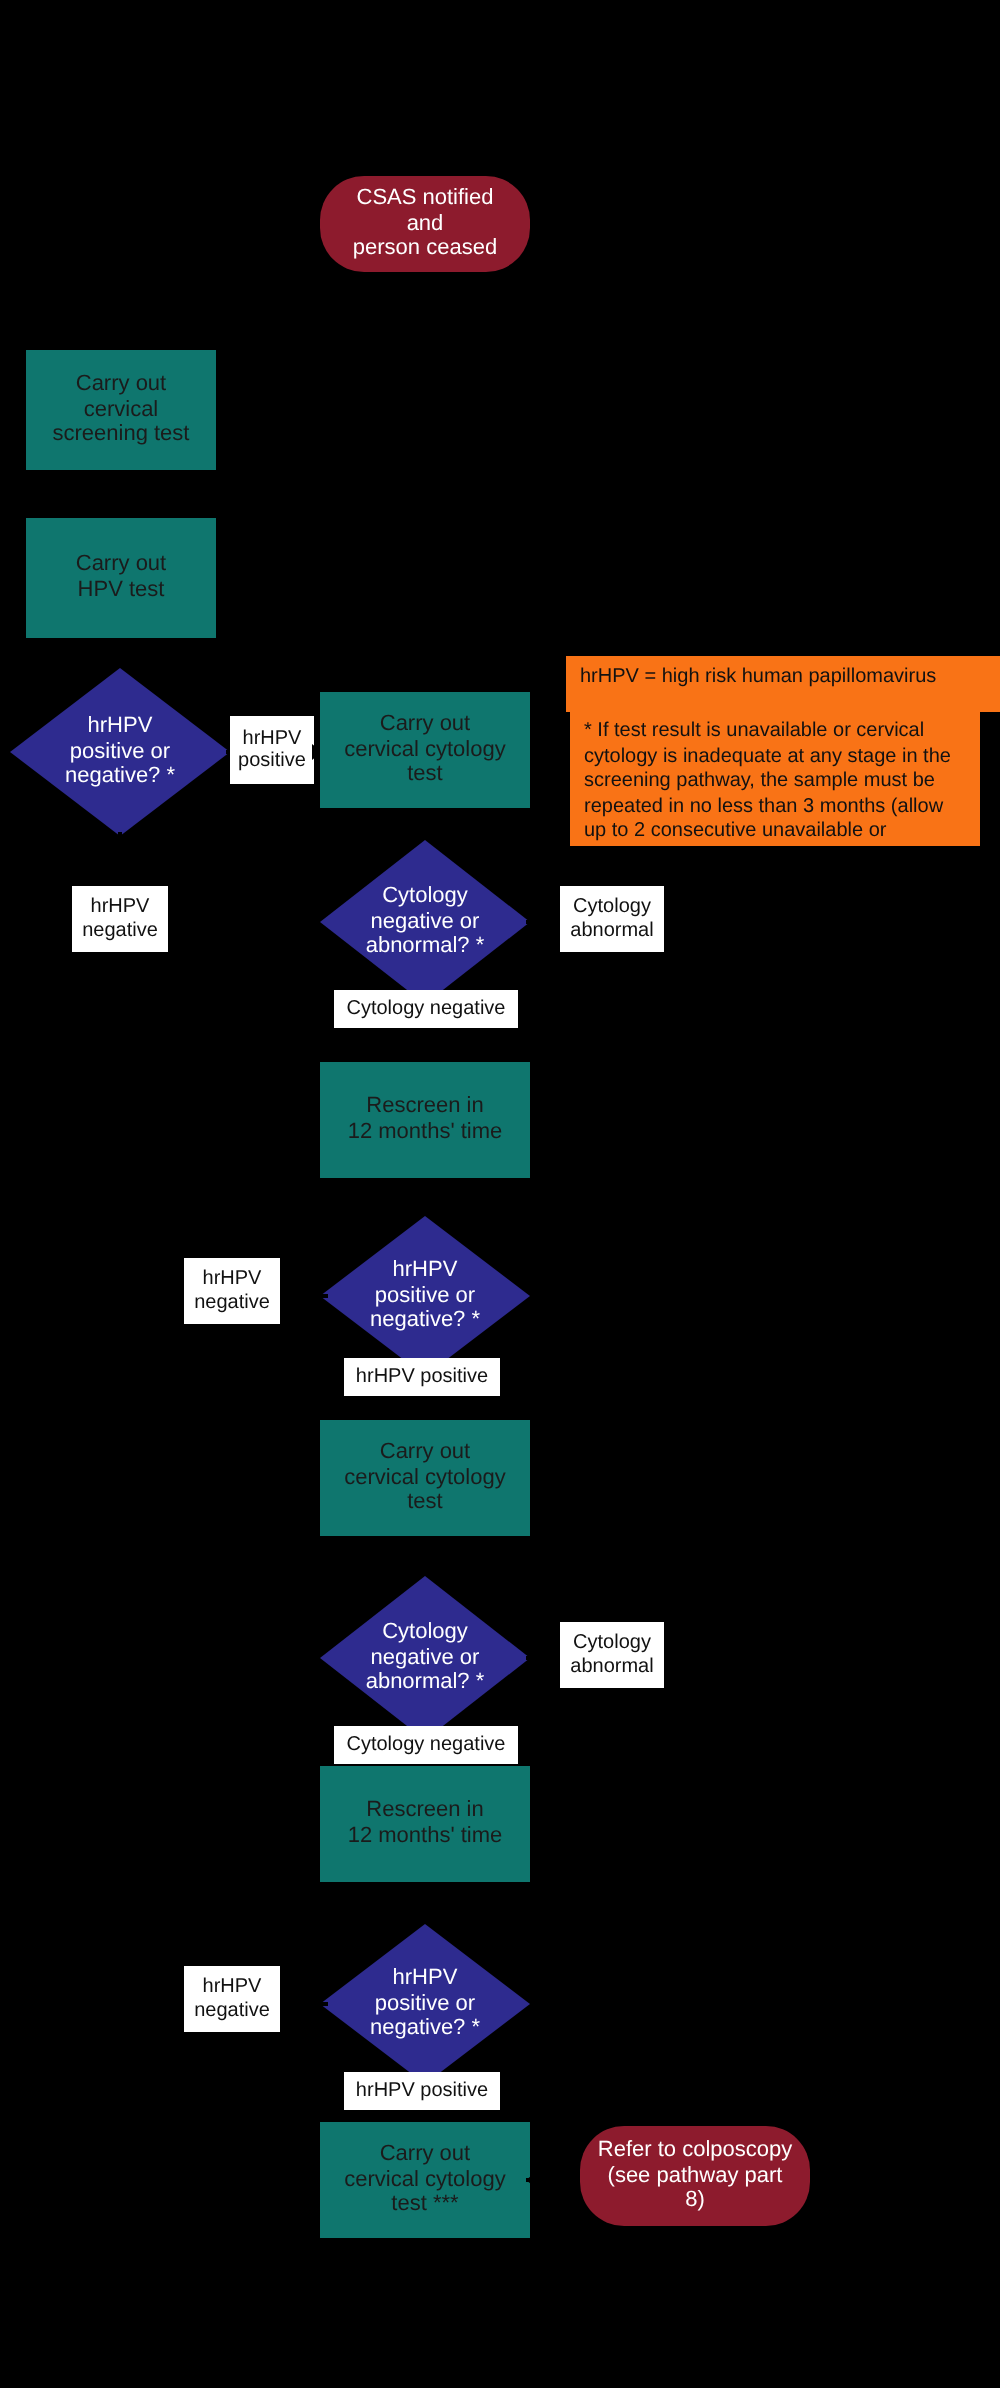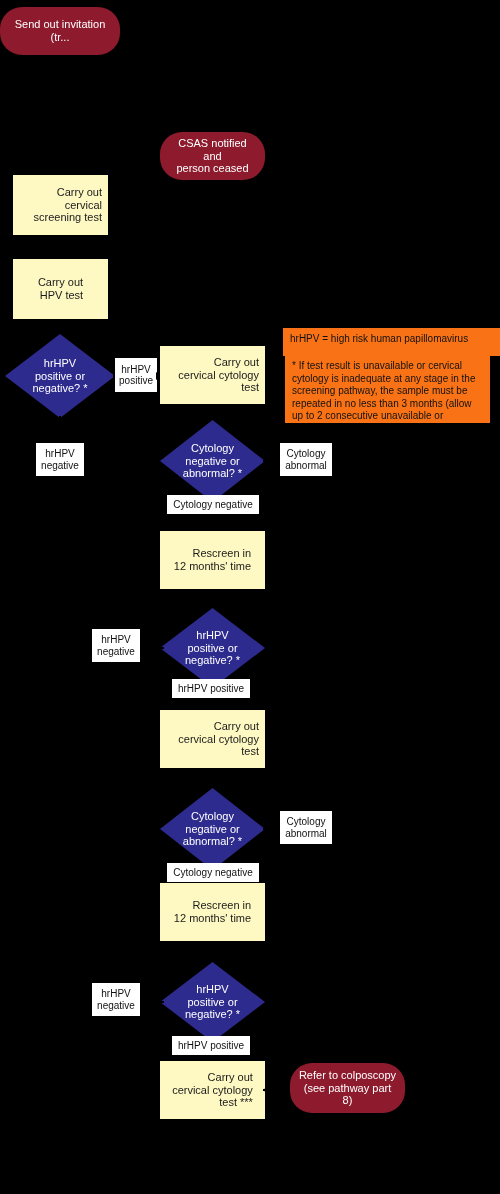--- a/index.html
+++ b/index.html
@@ -32,25 +32,24 @@
     color: #ffffff;
     border-radius: 22px;
     font-size: 11px;
   }
   .terminator .txt {
     padding: 0 8px;
     white-space: pre-line;
   }
   
   .process {
-    background: #fef9c3;
+    background: #0f766e;
     color: #1b1b1b;
     font-size: 11px;
     border: 0;
-    text-align: right;
   }
   .process .txt {
     padding: 0 6px;
     white-space: pre-line;
   }
   
   .decision {
     color: #ffffff;
     font-size: 11px;
   }
@@ -118,32 +117,29 @@
     border-top: 4px solid transparent;
     border-bottom: 4px solid transparent;
     border-right: 5px solid #000000;
   }
 </style>
 </head>
 <body>
 
 <div id="canvas">
 
-  <div class="node terminator" style="left:0px; top:7px; width:120px; height:48px;">
-    <span class="txt">Send out invitation (tr...</span>
-  </div>
 
   <div class="conn" style="left:59px; top:55px; width:2px; height:22px;"></div>
   <div class="arrow-down" style="left:56px; top:70px;"></div>
 
 
   <div class="conn" style="left:113px; top:111px; width:48px; height:2px;"></div>
   <div class="arrow-right" style="left:156px; top:108px;"></div>
 
-  <div class="node terminator" style="left:160px; top:88px; width:105px; height:48px;margin-top:44px;">
+  <div class="node terminator" style="left:160px; top:88px; width:105px; height:48px;">
     <span class="txt">CSAS notified and
 person ceased</span>
   </div>
 
   <div class="conn" style="left:59px; top:152px; width:2px; height:24px;"></div>
   <div class="arrow-down" style="left:56px; top:170px;"></div>
 
   <div class="node process" style="left:13px; top:175px; width:95px; height:60px;">
     <span class="txt">Carry out cervical
 screening test</span>

